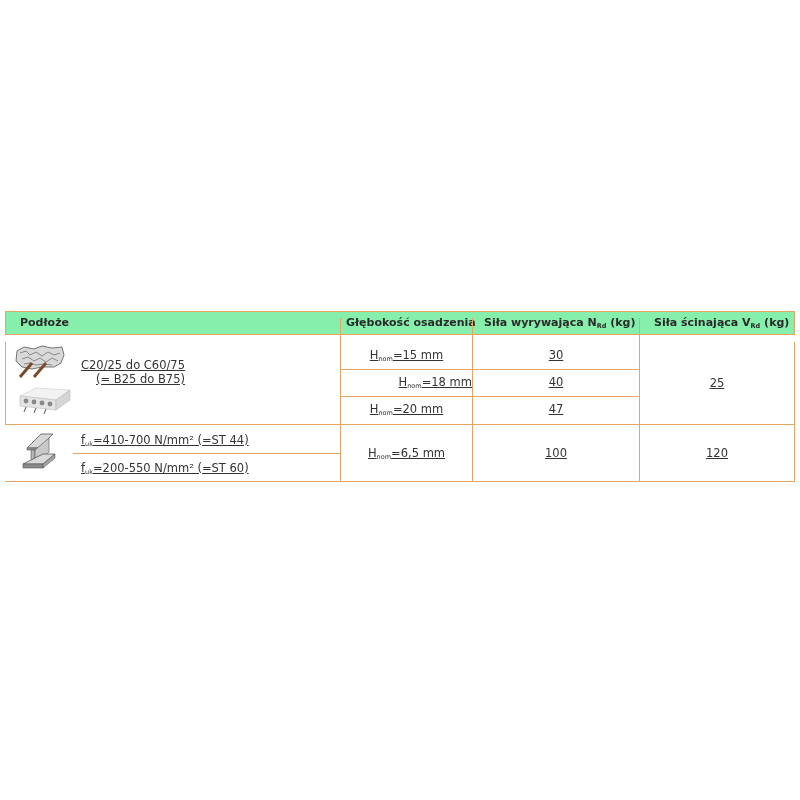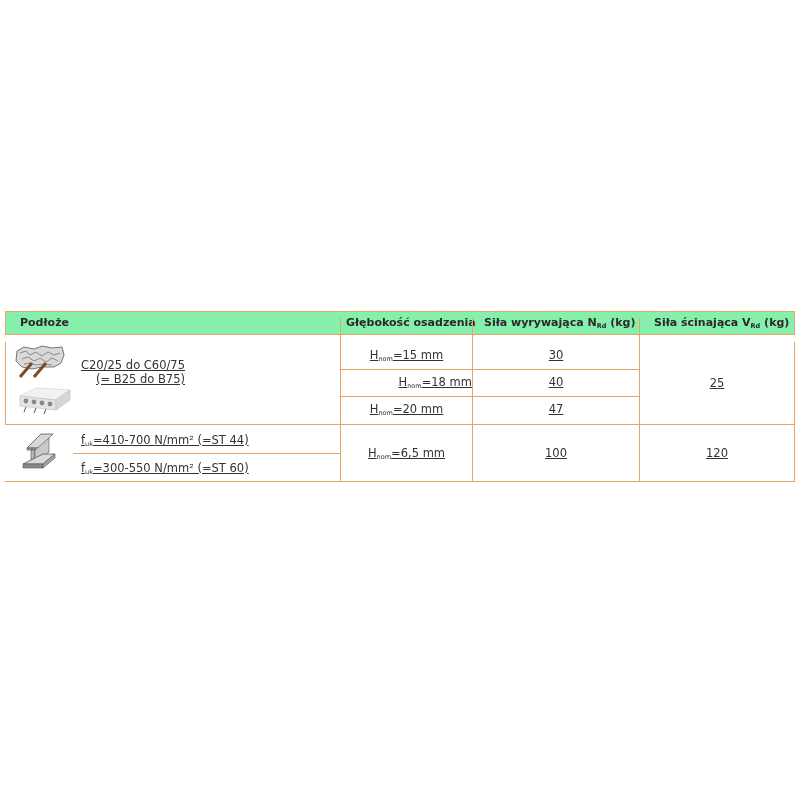--- a/index.html
+++ b/index.html
@@ -88,18 +88,18 @@
       <path d="M10 18 L24 4 L36 4 L22 18 Z" fill="#d8d8d8" stroke="#555" stroke-width="0.8"></path>
       <path d="M10 18 L22 18 L22 20 L10 20 Z" fill="#9a9a9a" stroke="#555" stroke-width="0.6"></path>
       <path d="M14 20 L18 20 L18 34 L14 34 Z" fill="#b5b5b5" stroke="#555" stroke-width="0.6"></path>
       <path d="M18 20 L32 8 L32 22 L18 34 Z" fill="#c9c9c9" stroke="#555" stroke-width="0.6"></path>
       <path d="M6 34 L26 34 L38 24 L26 24 Z" fill="#dadada" stroke="#555" stroke-width="0.8"></path>
       <path d="M6 34 L26 34 L26 38 L6 38 Z" fill="#8a8a8a" stroke="#555" stroke-width="0.6"></path>
       <path d="M26 34 L38 24 L38 28 L26 38 Z" fill="#a5a5a5" stroke="#555" stroke-width="0.6"></path>
     </svg>
   </div>
   <div class="cell" style="left:81px; top:433px; text-align:left;"><span>f</span><sub>uk</sub><span>=410-700 N/mm² (=ST 44)</span></div>
-  <div class="cell" style="left:81px; top:461px; text-align:left;"><span>f</span><sub>uk</sub><span>=300-550 N/mm² (=ST 60)</span></div>
+  <div class="cell" style="left:81px; top:461px; text-align:left;"><span>f</span><sub>uk</sub><span>=200-550 N/mm² (=ST 60)</span></div>
 
   <div class="cell" style="left:341px; width:131px; top:446px;"><span>H</span><sub>nom</sub><span>=6,5 mm</span></div>
   <div class="cell" style="left:473px; width:166px; top:446px;">100</div>
   <div class="cell" style="left:640px; width:154px; top:446px;">120</div>
 </div>
 
 </body></html>

